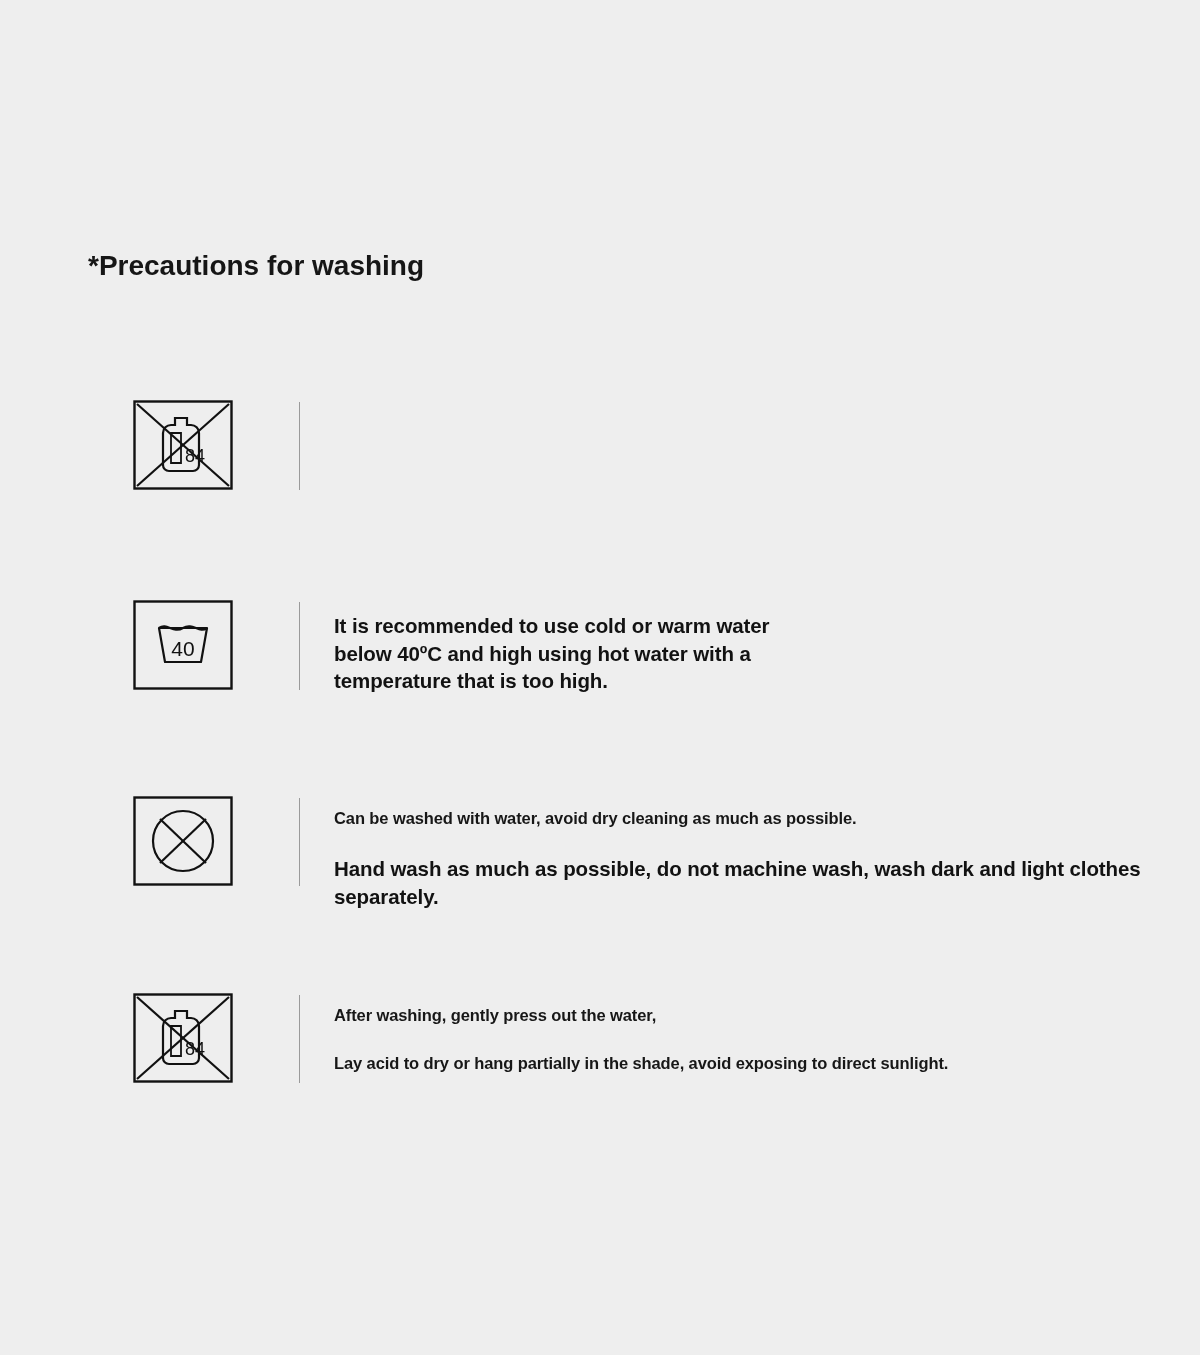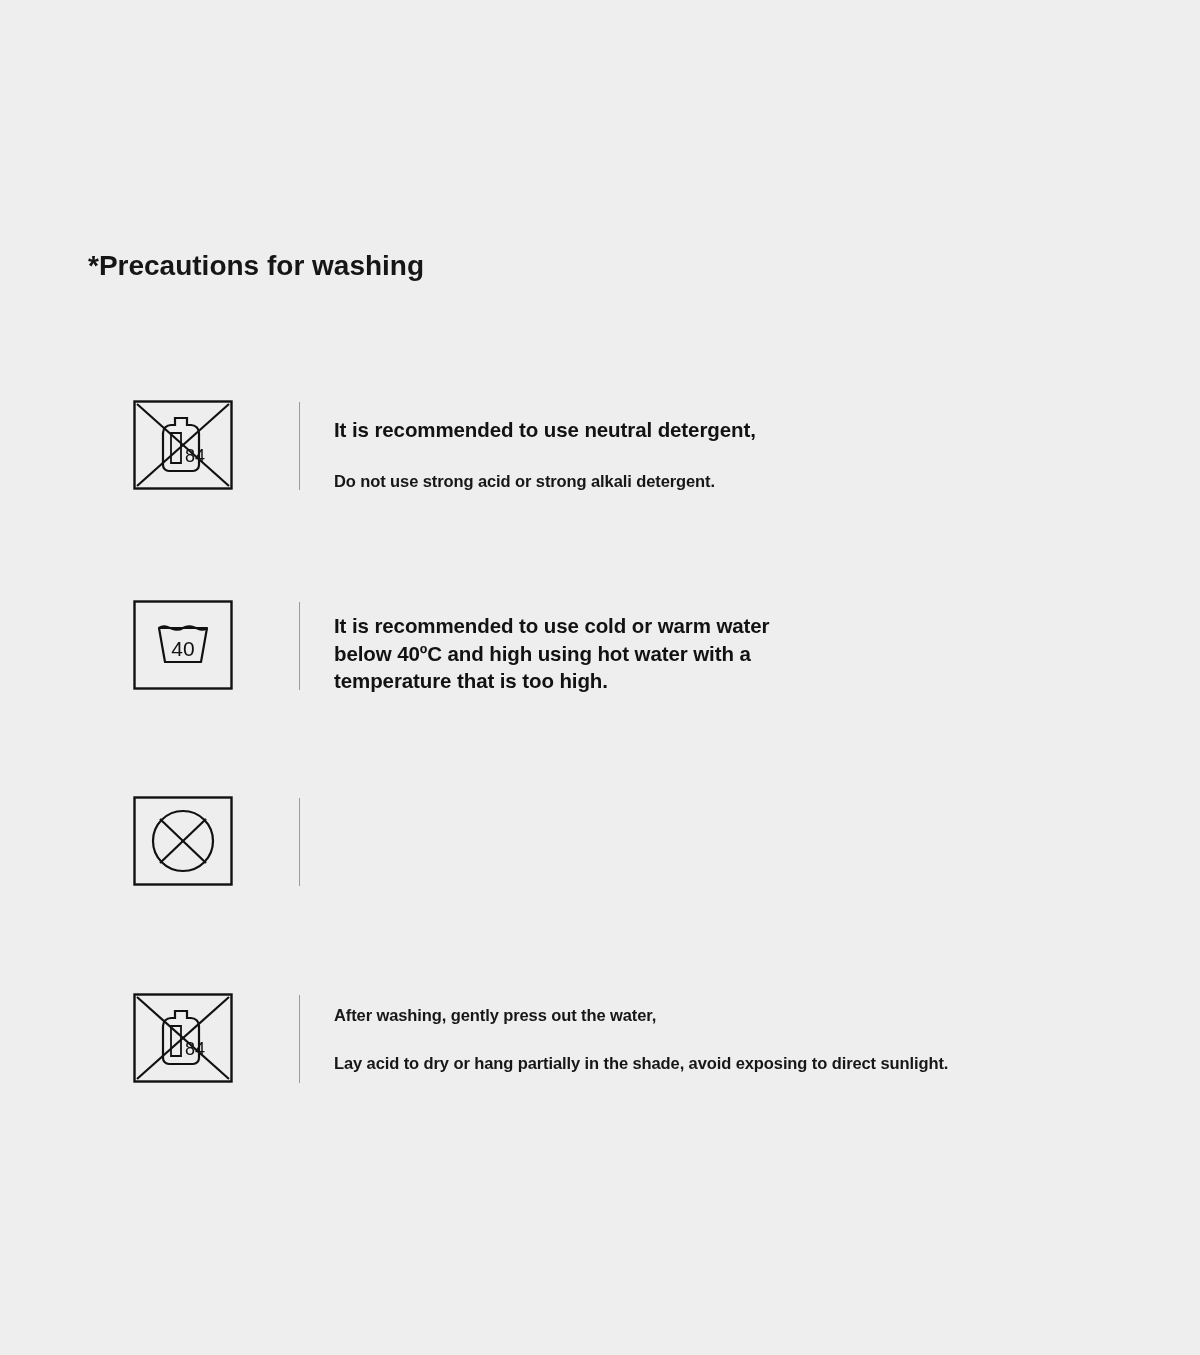--- a/index.html
+++ b/index.html
@@ -118,25 +118,20 @@
         <svg width="100" height="90" viewBox="0 0 100 90">
           <rect x="1.5" y="1.5" width="97" height="87" fill="none" stroke="#111" stroke-width="2.4"></rect>
           <path d="M42 18 h12 v7 h4 a8 8 0 0 1 8 8 v32 a6 6 0 0 1 -6 6 h-24 a6 6 0 0 1 -6 -6 v-32 a8 8 0 0 1 8 -8 h4 z" fill="none" stroke="#111" stroke-width="2.2"></path>
           <path d="M38 33 h10 v30 h-10 z" fill="none" stroke="#111" stroke-width="1.8"></path>
           <text x="62" y="62" font-family="'Liberation Sans', sans-serif" font-size="18" font-weight="400" fill="#111" text-anchor="middle">84</text>
           <line x1="4" y1="4" x2="96" y2="86" stroke="#111" stroke-width="2.2"></line>
           <line x1="96" y1="4" x2="4" y2="86" stroke="#111" stroke-width="2.2"></line>
         </svg>
       </div>
       <div class="divider"></div>
-      <div class="text-col">
-        <div class="line-main">It is recommended to use neutral detergent,</div>
-        <div class="gap-20"></div>
-        <div class="line-sub">Do not use strong acid or strong alkali detergent.</div>
-      </div>
     </div>
 
     <div class="row row-2">
       <div class="icon-box">
         <svg width="100" height="90" viewBox="0 0 100 90">
           <rect x="1.5" y="1.5" width="97" height="87" fill="none" stroke="#111" stroke-width="2.4"></rect>
           <path d="M26 28 h48 l-6 34 h-36 z" fill="none" stroke="#111" stroke-width="2.2" stroke-linejoin="round"></path>
           <path d="M26 28 C 34 22, 40 34, 50 28 C 60 22, 66 34, 74 28" fill="none" stroke="#111" stroke-width="2.2"></path>
           <text x="50" y="56" font-family="'Liberation Sans', sans-serif" font-size="21" font-weight="400" fill="#111" text-anchor="middle">40</text>
         </svg>
@@ -150,20 +145,25 @@
     <div class="row row-3">
       <div class="icon-box">
         <svg width="100" height="90" viewBox="0 0 100 90">
           <rect x="1.5" y="1.5" width="97" height="87" fill="none" stroke="#111" stroke-width="2.4"></rect>
           <circle cx="50" cy="45" r="30" fill="none" stroke="#111" stroke-width="2.2"></circle>
           <line x1="27" y1="23" x2="73" y2="67" stroke="#111" stroke-width="2.2"></line>
           <line x1="73" y1="23" x2="27" y2="67" stroke="#111" stroke-width="2.2"></line>
         </svg>
       </div>
       <div class="divider"></div>
+      <div class="text-col">
+        <div class="line-sub">Can be washed with water, avoid dry cleaning as much as possible.</div>
+        <div class="gap-20"></div>
+        <div class="line-main">Hand wash as much as possible, do not machine wash, wash dark and light clothes separately.</div>
+      </div>
     </div>
 
     <div class="row row-4">
       <div class="icon-box">
         <svg width="100" height="90" viewBox="0 0 100 90">
           <rect x="1.5" y="1.5" width="97" height="87" fill="none" stroke="#111" stroke-width="2.4"></rect>
           <path d="M42 18 h12 v7 h4 a8 8 0 0 1 8 8 v32 a6 6 0 0 1 -6 6 h-24 a6 6 0 0 1 -6 -6 v-32 a8 8 0 0 1 8 -8 h4 z" fill="none" stroke="#111" stroke-width="2.2"></path>
           <path d="M38 33 h10 v30 h-10 z" fill="none" stroke="#111" stroke-width="1.8"></path>
           <text x="62" y="62" font-family="'Liberation Sans', sans-serif" font-size="18" font-weight="400" fill="#111" text-anchor="middle">84</text>
           <line x1="4" y1="4" x2="96" y2="86" stroke="#111" stroke-width="2.2"></line>

